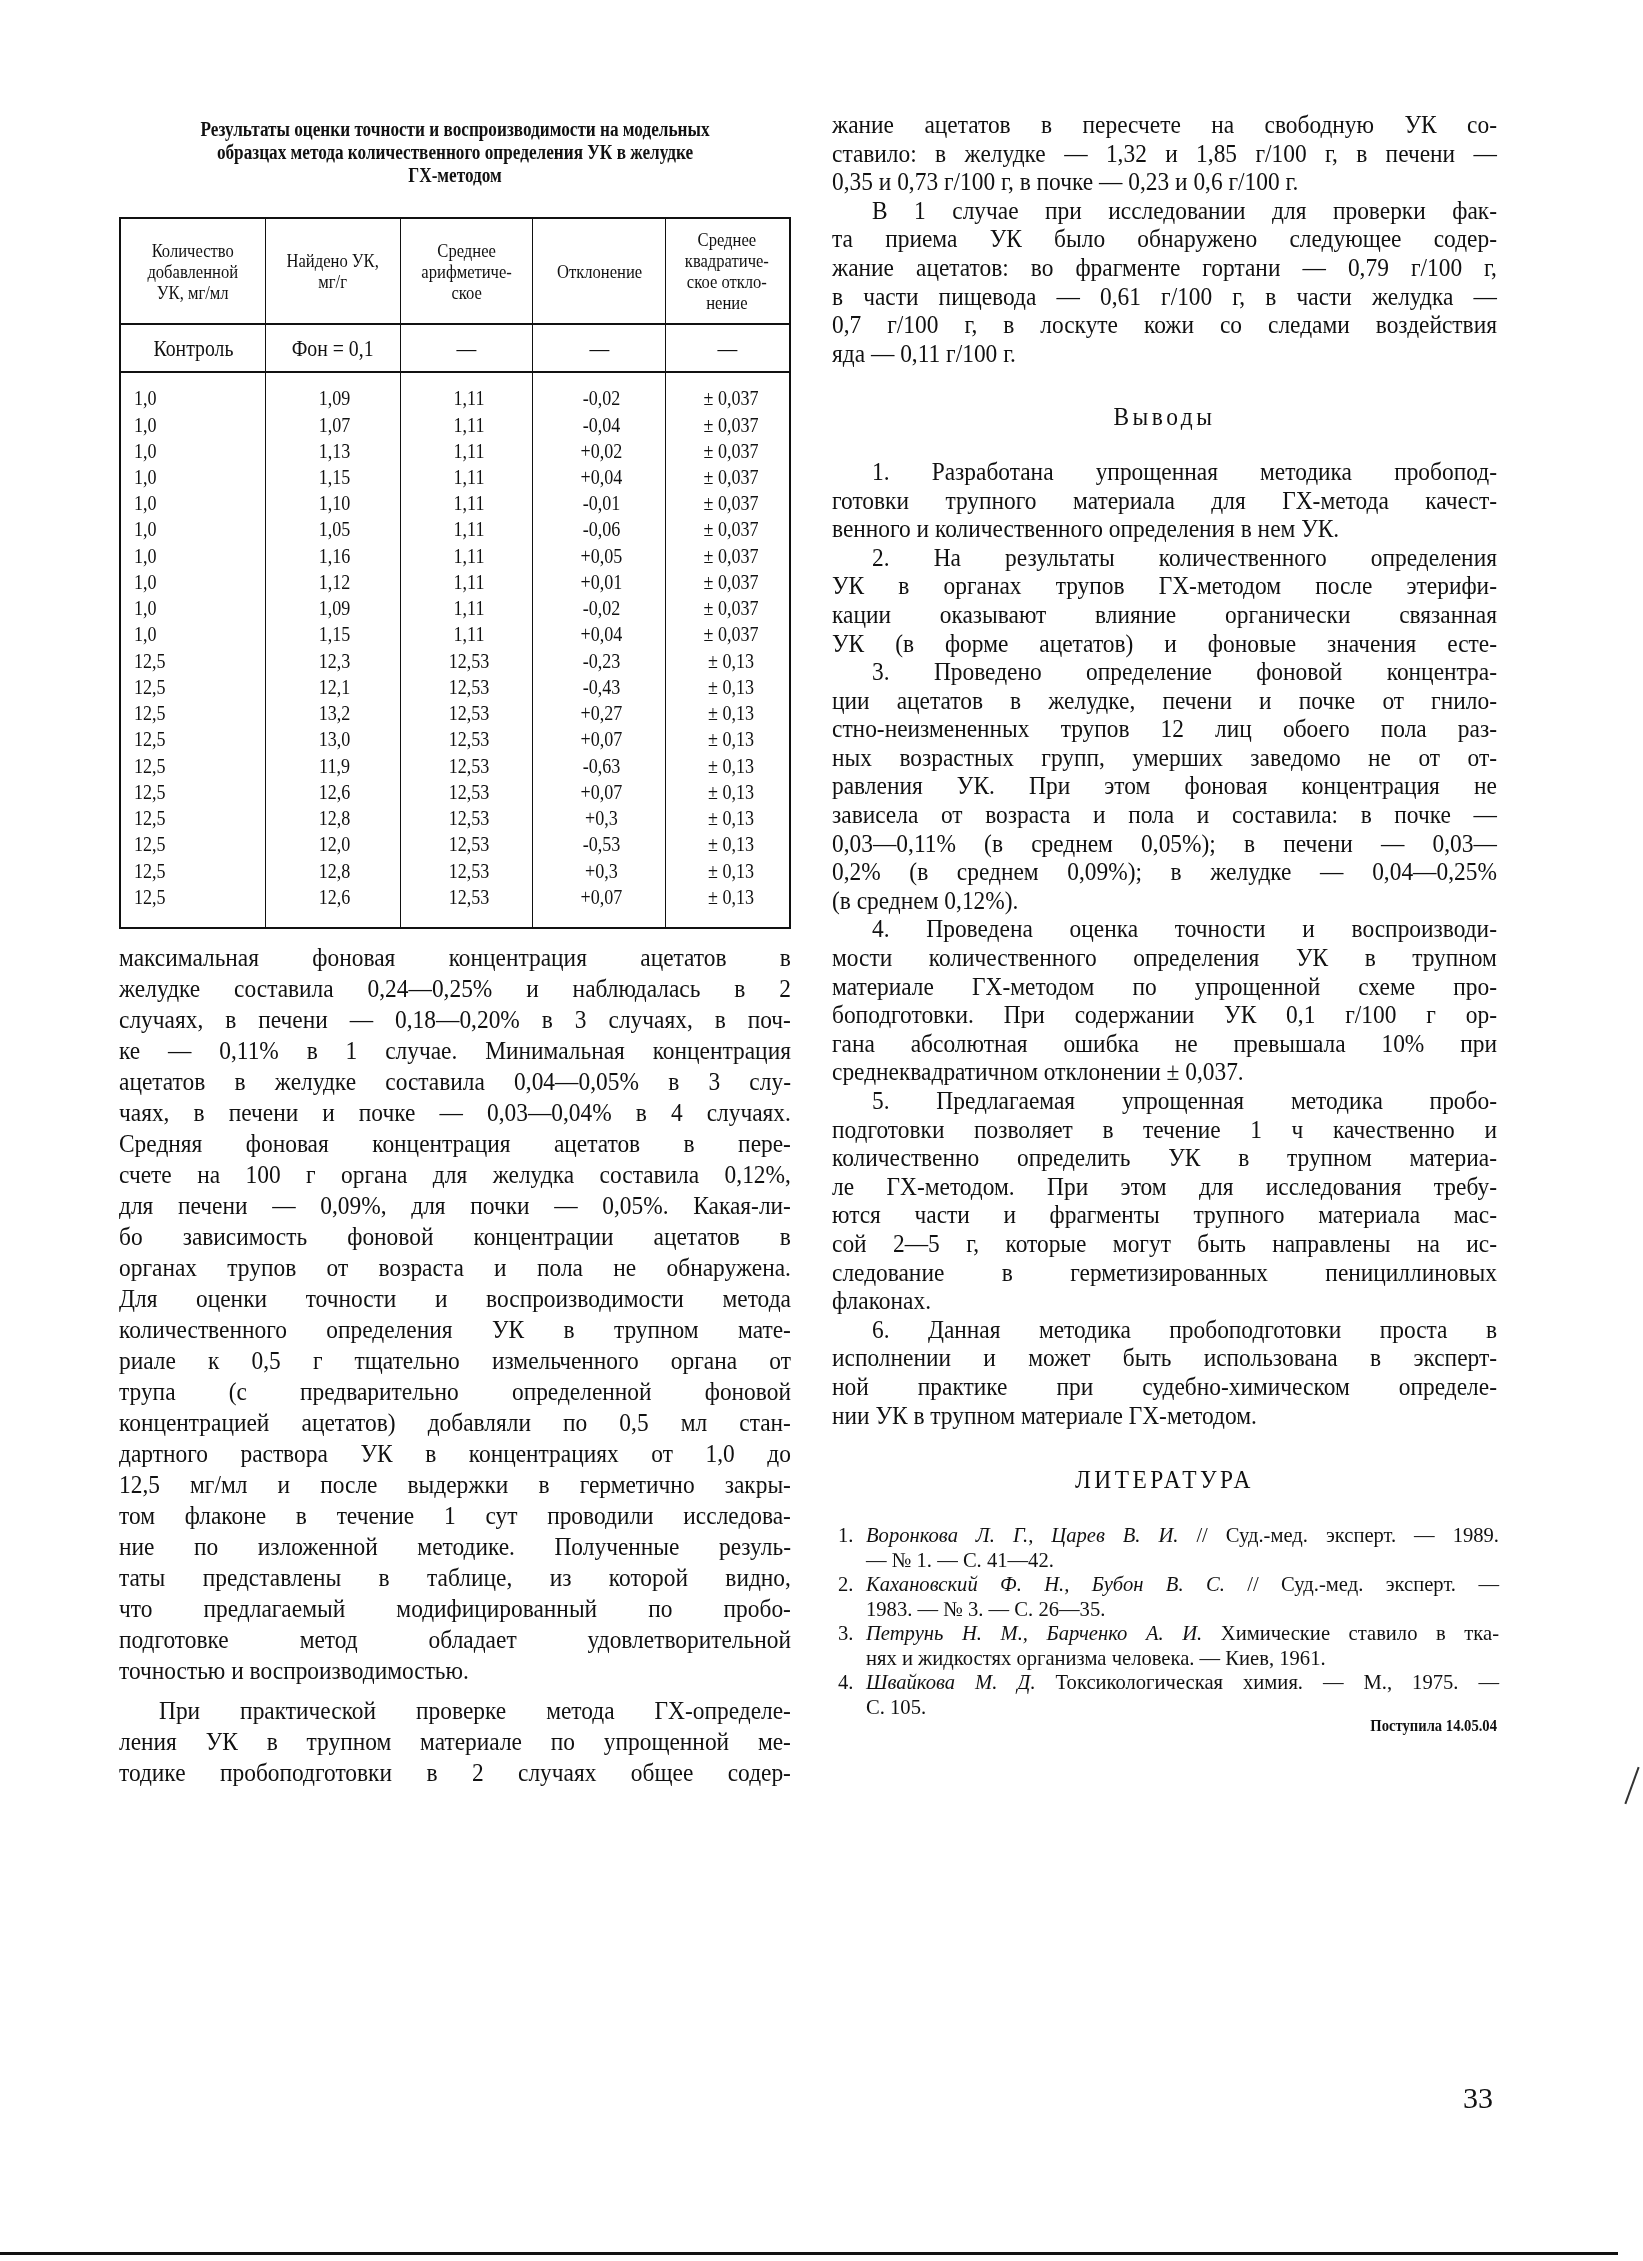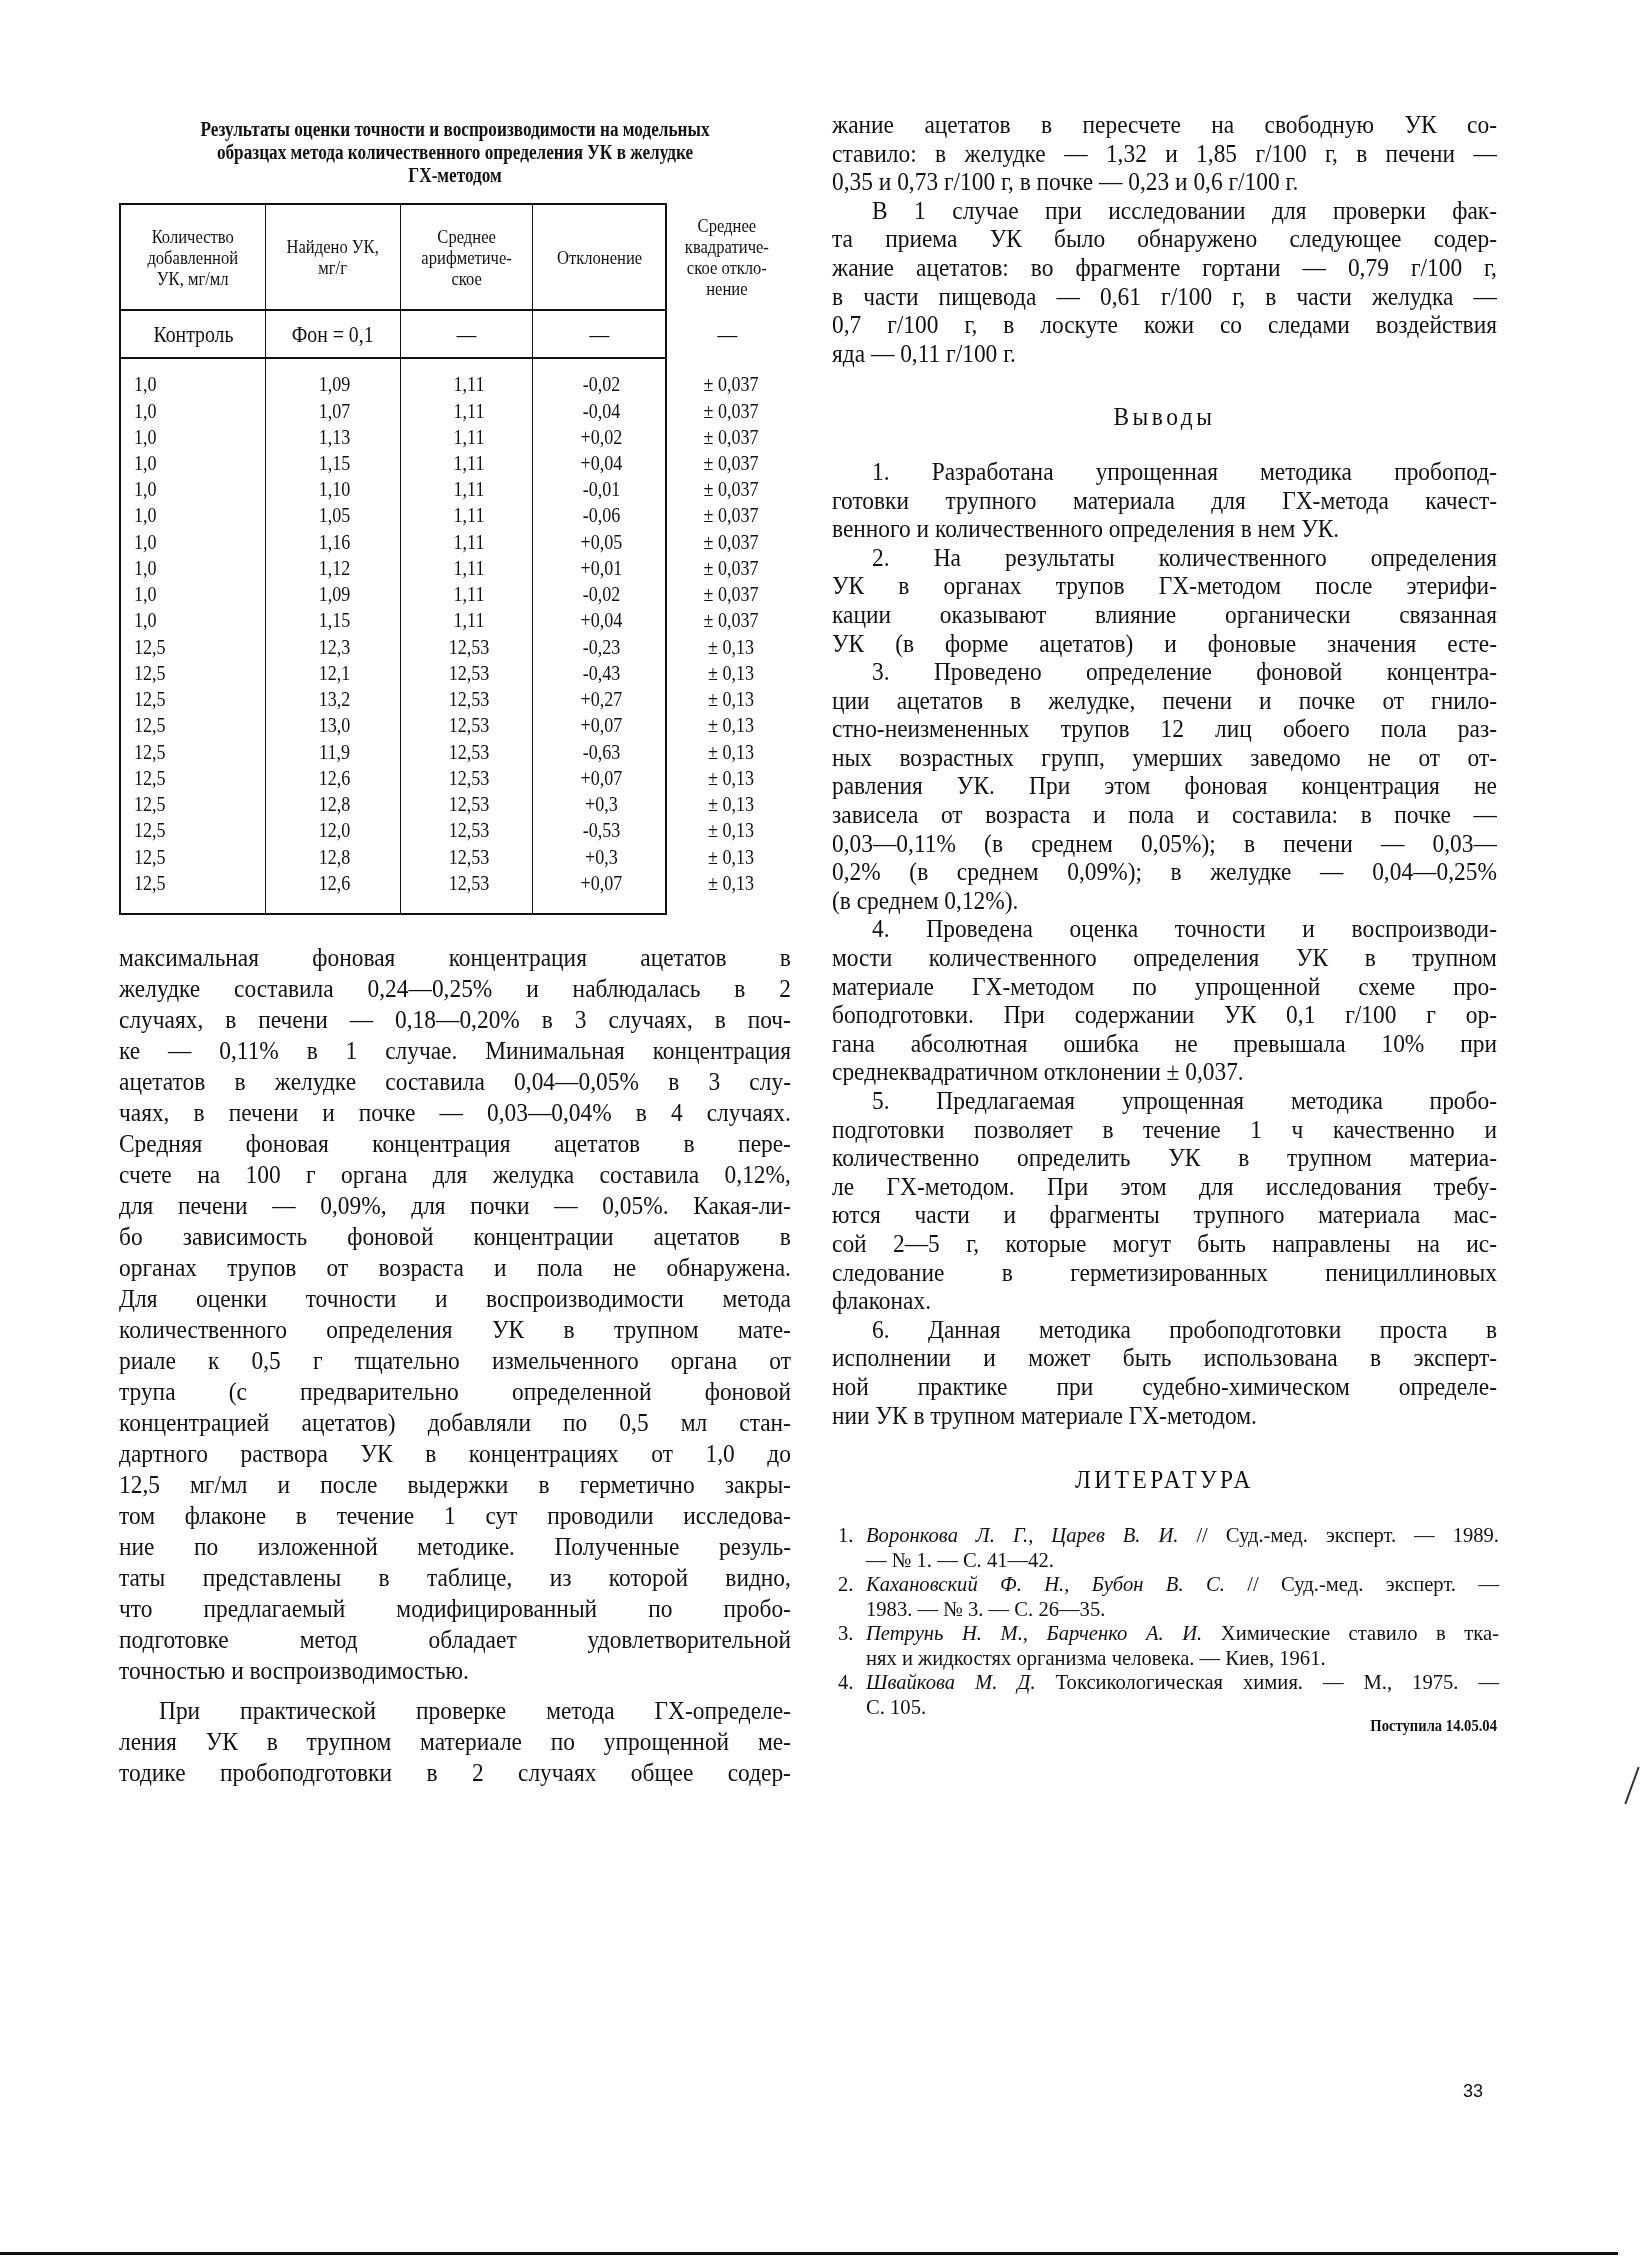--- a/index.html
+++ b/index.html
@@ -2,21 +2,21 @@
 <html style="font-size:10.3px"><head>
 <meta charset="utf-8">
 <style>
   html, body { margin: 0; padding: 0; background: #ffffff; }
   body { width: 1644px; height: 2261px; position: relative; overflow: hidden; color: #111; font-family: "Liberation Serif", serif; }
   .abs { position: absolute; }
   
   #caption { left: 119px; top: 118px; width: 672px; text-align: center; font-family: "Liberation Serif", serif; font-weight: bold; font-size: 20px; line-height: 23px; transform: scaleX(0.86); transform-origin: center top; }
   #caption div { white-space: nowrap; }
   
-  #tbl { left: 119px; top: 203px; width: 548px; height: 712px; border: 2.6px solid #111; box-sizing: border-box; }
+  #tbl { left: 119px; top: 217px; width: 672px; height: 712px; border: 2.6px solid #111; box-sizing: border-box; }
   .vline { position: absolute; top: 0; bottom: 0; width: 0; border-left: 1.3px solid #111; }
   .hline { position: absolute; left: 0; right: 0; height: 0; border-top: 2.6px solid #111; }
   .hcell { position: absolute; top: 0; height: 104px; display: flex; align-items: center; justify-content: center; text-align: center; font-size: 19.3px; line-height: 21px; }
   .hcell span { display: block; transform: scaleX(0.86); white-space: pre-line; }
   .ctrl { position: absolute; top: 107px; height: 46px; display: flex; align-items: center; justify-content: center; font-size: 23px; }
   .ctrl span { transform: scaleX(0.86); display: inline-block; }
   .row { position: absolute; left: 0; right: 0; height: 26px; font-size: 21px; line-height: 26px; }
   .row .c { position: absolute; top: 0; white-space: nowrap; transform: scaleX(0.86); }
   .c0 { left: 13px; transform-origin: left center !important; }
   .c1 { left: 146px; width: 135px; text-align: center; }
@@ -32,21 +32,21 @@
   #rightcol { left: 832px; top: 111px; width: 665px; }
   #rightcol .ln { height: 28.6px; line-height: 28px; }
   .heading { text-align: center !important; text-align-last: center !important; letter-spacing: 3.9px; }
   .refs { position: absolute; left: 838px; top: 1523px; width: 661px; font-size: 20.6px; }
   .refs .rl { height: 24.5px; line-height: 24.5px; white-space: nowrap; text-align: justify; text-align-last: justify; }
   .refs .rl.last { text-align-last: left; }
   .refs .rl .n { display: inline-block; width: 28px; }
   .refs .rl.cont { padding-left: 28px; }
   .refs i { font-style: italic; }
   #received { left: 1289px; top: 1716px; width: 208px; text-align: right; font-size: 17px; font-weight: bold; transform: scaleX(0.86); transform-origin: right top; }
-  #pagenum { left: 1463px; top: 2081px; font-family: Liberation Sans, sans-serif; font-size: 18px; }
+  #pagenum { left: 1463px; top: 2081px; font-family: Liberation Serif, serif; font-size: 30px; }
   #bottomrule { left: 0; top: 2252px; width: 1618px; height: 0; border-top: 3.2px solid #111; }
   #edge-mark { left: 1631px; top: 1766px; width: 1.9px; height: 39px; background: #333; transform: rotate(20deg); }
   .sqz { display: inline-block; transform: scaleX(0.9); transform-origin: left center; width: 111.1%; }
 </style>
 </head>
 <body>
 
 <div id="caption" class="abs">
   <div>Результаты оценки точности и воспроизводимости на модельных</div>
   <div>образцах метода количественного определения УК в желудке</div>

